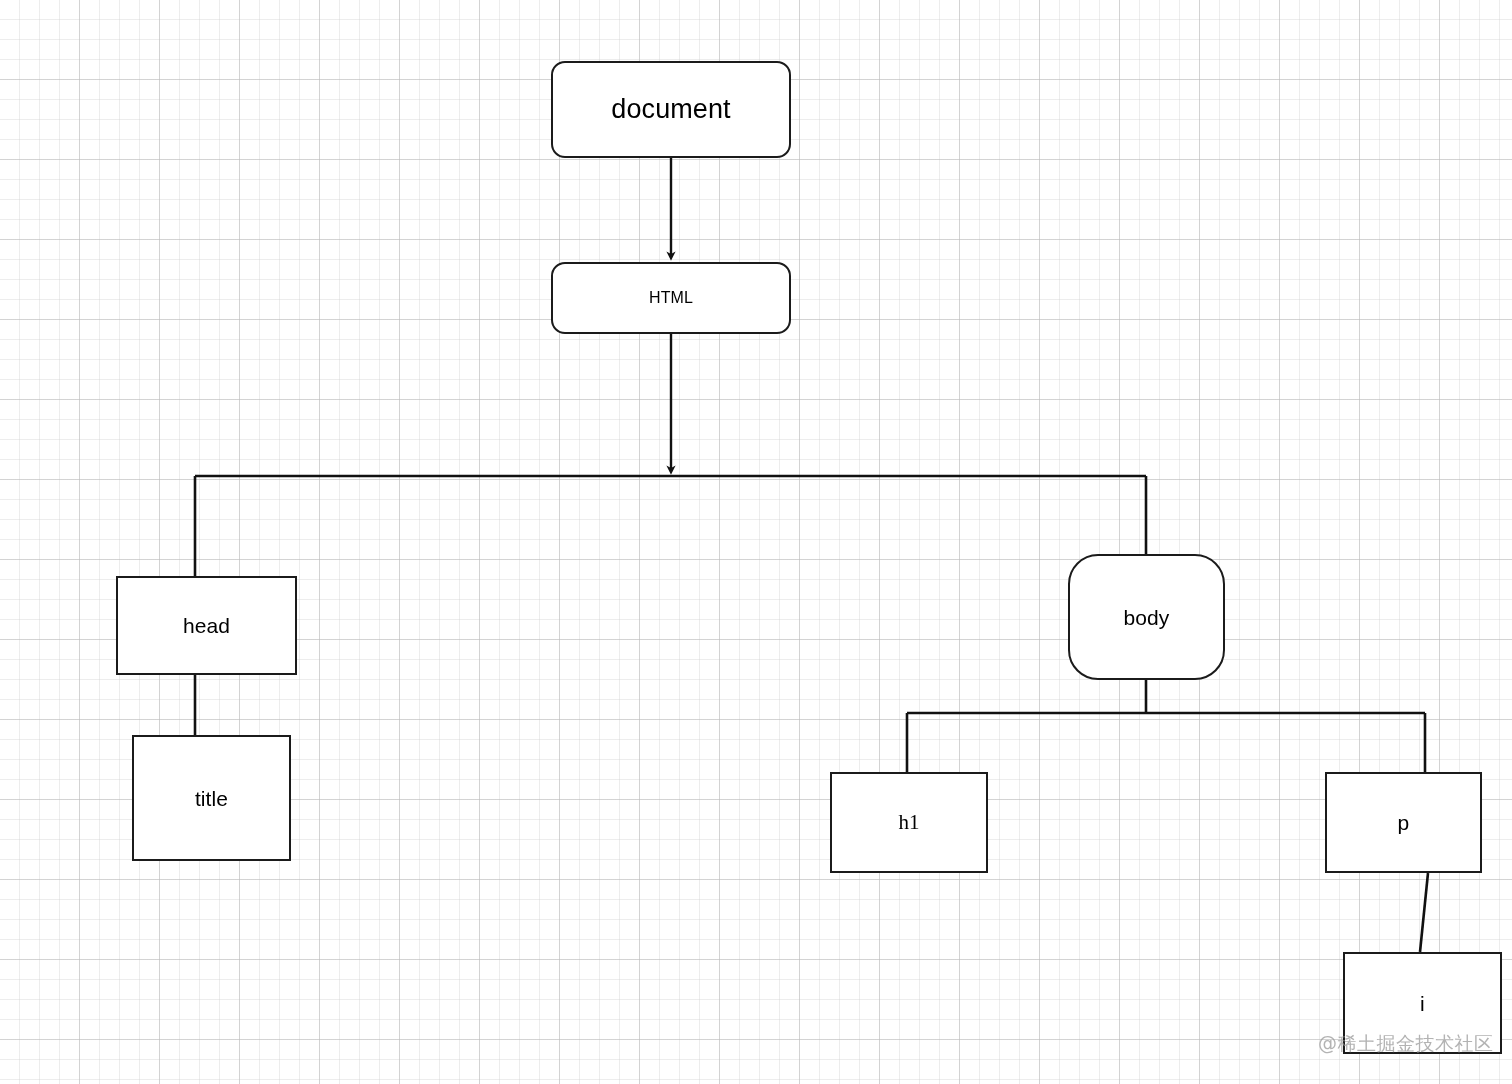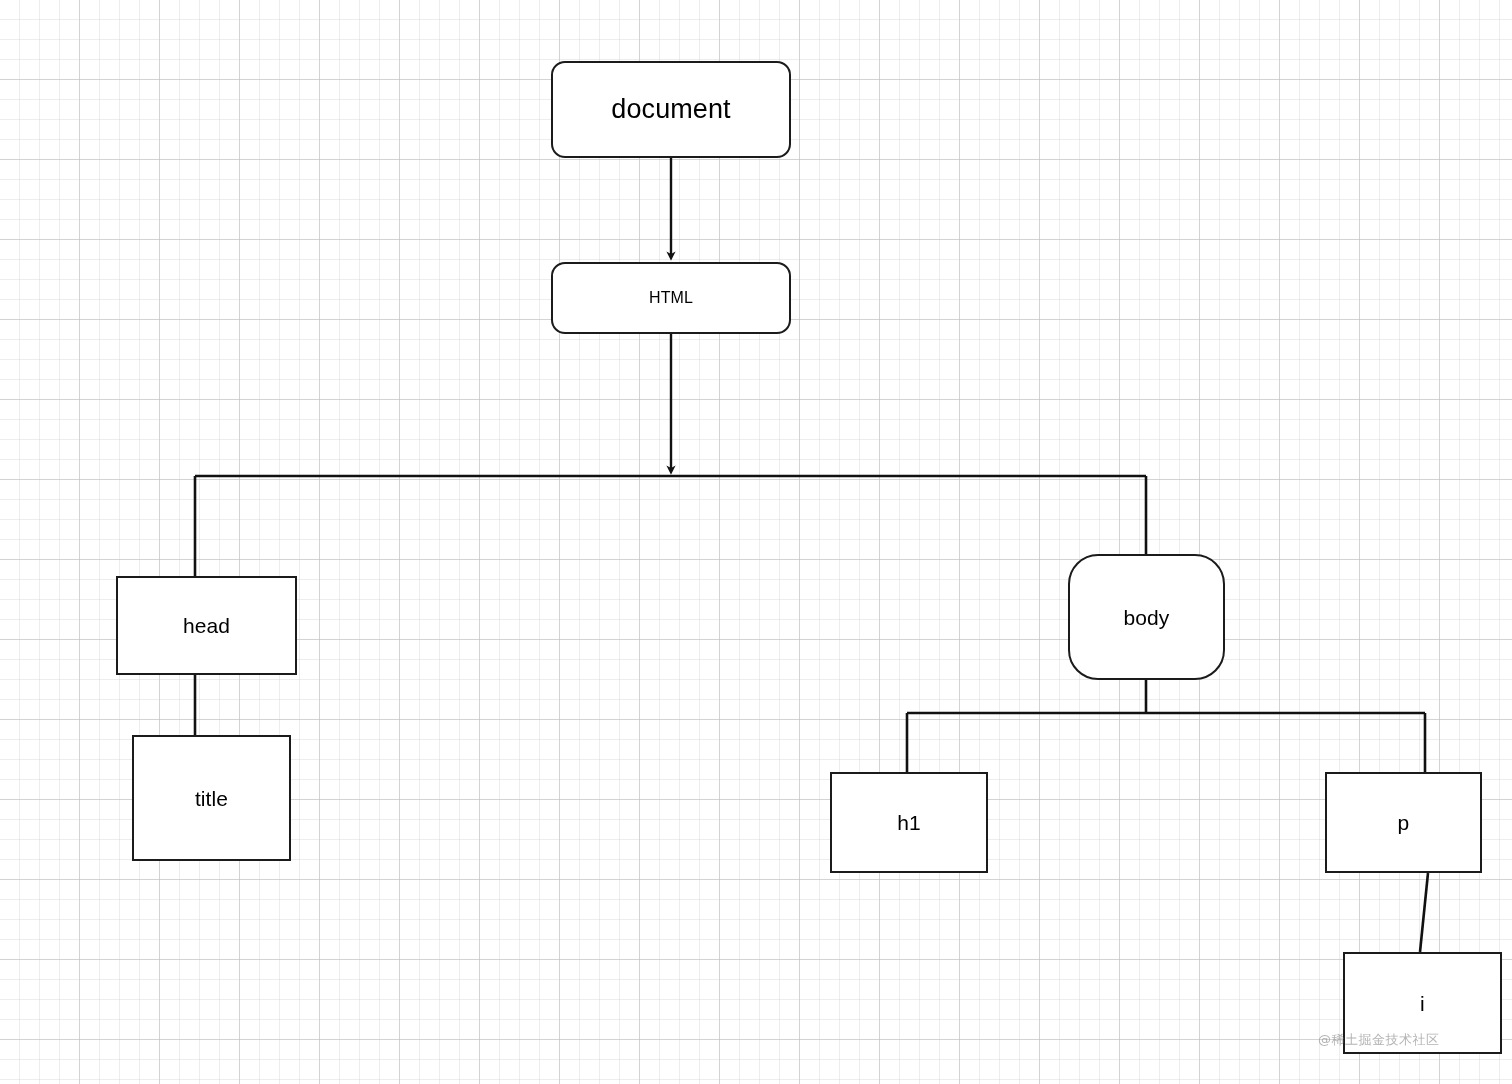--- a/index.html
+++ b/index.html
@@ -59,21 +59,21 @@
   .node.big {
     font-size: 27px;
   }
   .node.mid {
     font-size: 16px;
   }
   .watermark {
     position: absolute;
     left: 1318px;
     top: 1031px;
-    font-size: 13px;
+    font-size: 19px;
     color: rgba(150,150,150,0.72);
     white-space: nowrap;
     z-index: 3;
     letter-spacing: 0.5px;
     font-family: "DejaVu Sans", sans-serif;
   }
 </style>
 </head>
 <body>
 
@@ -119,21 +119,21 @@
   </div>
 
   <div class="node" style="left:132px; top:735px; width:159px; height:126px;">
     <span>title</span>
   </div>
 
   <div class="node" style="left:1068px; top:554px; width:157px; height:126px;border-radius:30px;">
     <span>body</span>
   </div>
 
-  <div class="node" style="left:830px; top:772px; width:158px; height:101px;">
+  <div class="node" style="left:830px; top:772px; width:158px; height:101px;font-family:Liberation Serif, serif;">
     <span>h1</span>
   </div>
 
   <div class="node" style="left:1325px; top:772px; width:157px; height:101px;">
     <span>p</span>
   </div>
 
   <div class="node" style="left:1343px; top:952px; width:159px; height:102px;">
     <span>i</span>
   </div>

